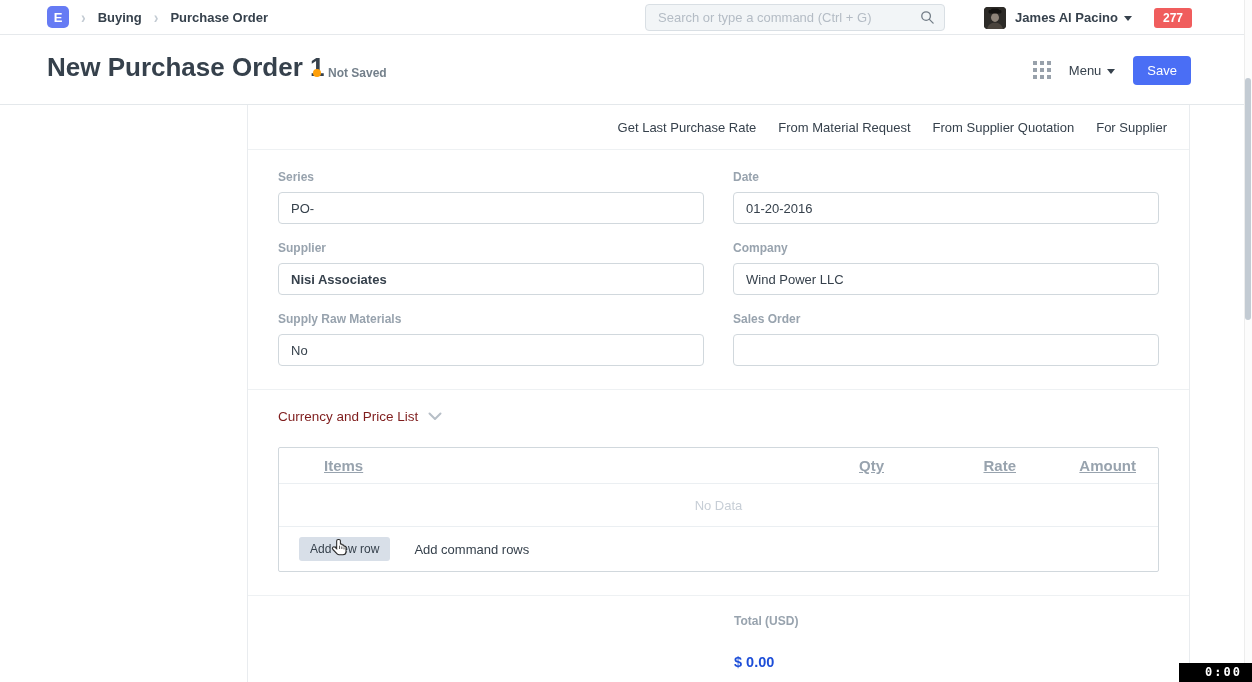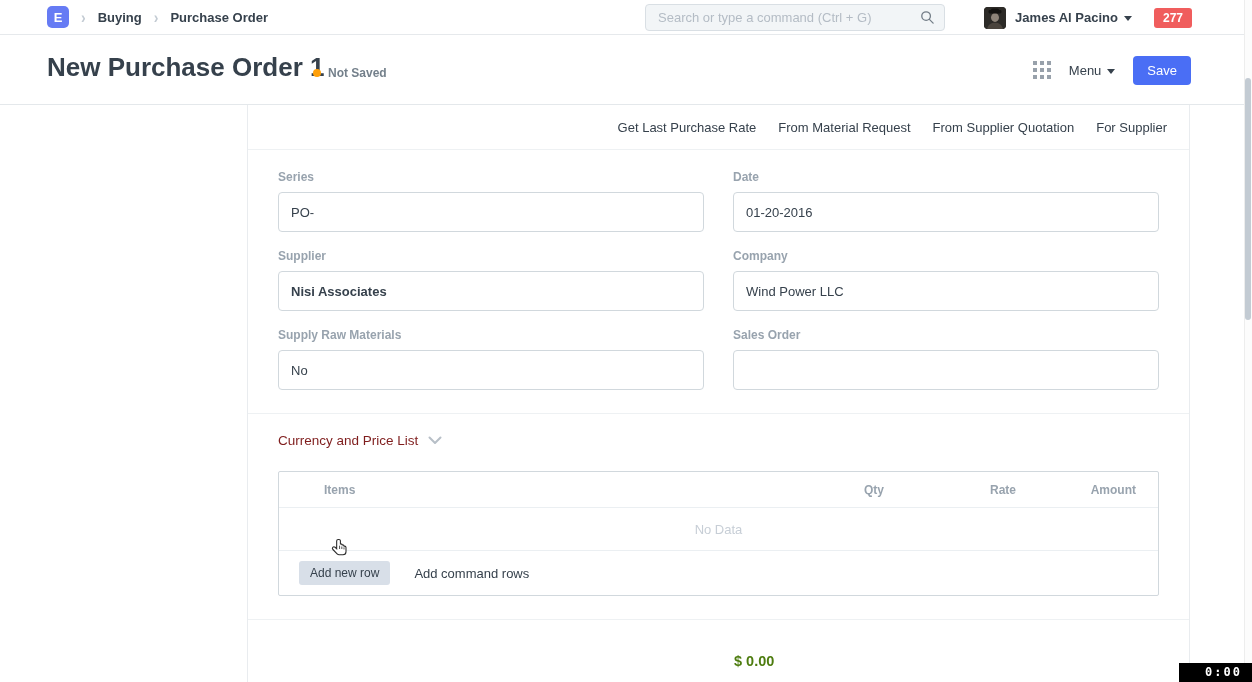--- a/index.html
+++ b/index.html
@@ -47,45 +47,45 @@
   
   .content { position: absolute; top: 105px; left: 247px; width: 943px; bottom: 0;
     border-left: 1px solid #e9ecef; border-right: 1px solid #e9ecef; background: #fff; }
   .actions-row { height: 45px; display: flex; align-items: center; justify-content: flex-end;
     gap: 22px; padding-right: 22px; border-bottom: 1px solid #eef1f3; }
   .action-link { font-size: 13px; color: #36414c; cursor: pointer; white-space: nowrap; }
 
   .form-area { padding: 20px 30px 0 30px; }
   .form-grid { display: grid; grid-template-columns: 1fr 1fr; column-gap: 29px; row-gap: 17px; }
   .field label { display: block; font-size: 12px; font-weight: bold; color: #98a3ae; margin-bottom: 8px; }
-  .field input { width: 100%; height: 40px; border: 1px solid #d1d8dd; border-radius: 4px;
+  .field input { width: 100%; height: 32px; border: 1px solid #d1d8dd; border-radius: 4px;
     font-size: 13px; color: #36414c; padding: 0 12px; outline: none; background: #fff;
     font-family: "Liberation Sans", sans-serif; }
   .field input.bold { font-weight: bold; }
 
   .hr { border: 0; border-top: 1px solid #eef1f3; margin-top: 23px; }
   .section-head { display: flex; align-items: center; gap: 10px; padding: 19px 30px 15px 30px; cursor: pointer; }
   .section-head .sh-label { font-size: 13.5px; color: #7f1d1d; text-align: right; }
 
   .items-table { margin: 8px 30px 0 30px; border: 1px solid #d1d8dd; border-radius: 2px; }
   .t-head { display: flex; align-items: center; height: 36px; border-bottom: 1px solid #ebeff2;
-    font-size: 12px; font-weight: bold; color: #98a3ae; }
+    font-size: 15px; font-weight: bold; color: #98a3ae; text-decoration: underline; }
   .th-items { flex: 1; padding-left: 45px; }
   .th-num { width: 132px; text-align: right; padding-right: 10px; }
   .th-num.last { padding-right: 22px; }
   .t-empty { height: 43px; line-height: 43px; text-align: center; color: #c7ced6; font-size: 13px;
     border-bottom: 1px solid #ebeff2; }
   .t-footer { height: 44px; display: flex; align-items: center; padding-left: 20px; gap: 24px; }
   .add-row-btn { background: #d8dfe8; border: none; border-radius: 3px; padding: 5px 11px;
     font-size: 12px; color: #36414c; cursor: pointer; font-family: "Liberation Sans", sans-serif; }
   .add-multi { font-size: 13px; color: #36414c; cursor: pointer; }
 
   .totals { padding: 18px 30px 0 486px; }
   .totals .t-label { font-size: 12px; font-weight: bold; color: #98a3ae; }
-  .totals .t-value { margin-top: 15px; font-size: 14.5px; font-weight: bold; color: #4d7c0f; }
+  .totals .t-value { margin-top: 26px; font-size: 14.5px; font-weight: bold; color: #1d4ed8; }
 
   
   .scroll-track { position: absolute; top: 0; right: 0; width: 8px; height: 682px;
     background: #fcfcfc; border-left: 1px solid #ededed; }
   .scroll-thumb { position: absolute; top: 78px; right: 1px; width: 6px; height: 242px;
     background: #c3cbd3; border-radius: 3px; cursor: pointer; }
   .cursor-overlay { position: absolute; left: 330px; top: 538px; width: 20px; height: 22px; pointer-events: none; }
   .rec-timer { position: absolute; right: 0; bottom: 0; background: #000; color: #fff;
     font-family: "DejaVu Sans Mono", monospace; font-size: 12px; font-weight: bold;
     padding: 2px 10px 3px 26px; letter-spacing: 2px; }
@@ -207,20 +207,21 @@
       <div class="t-empty">No Data</div>
       <div class="t-footer">
         <button class="add-row-btn">Add new row</button>
         <span class="add-multi">Add command rows</span>
       </div>
     </div>
 
     <hr class="hr">
 
     <div class="totals">
+      <div class="t-label">Total (USD)</div>
       <div class="t-value">$ 0.00</div>
     </div>
 
   </div>
 
   <div class="scroll-track">
     <div class="scroll-thumb"></div>
   </div>
 
   <div class="cursor-overlay">

